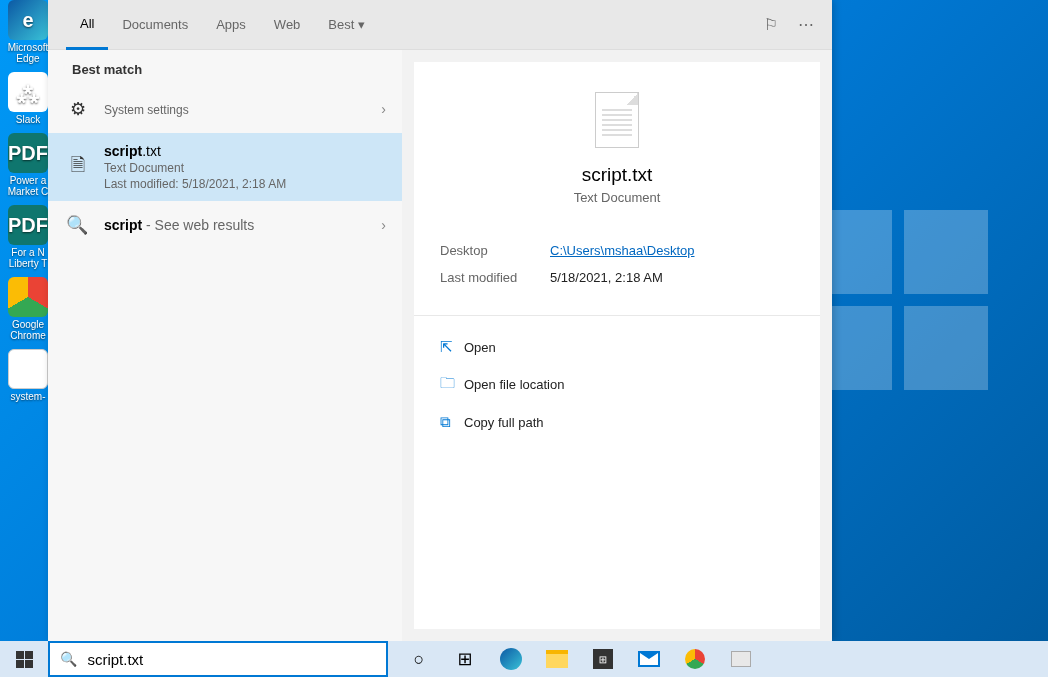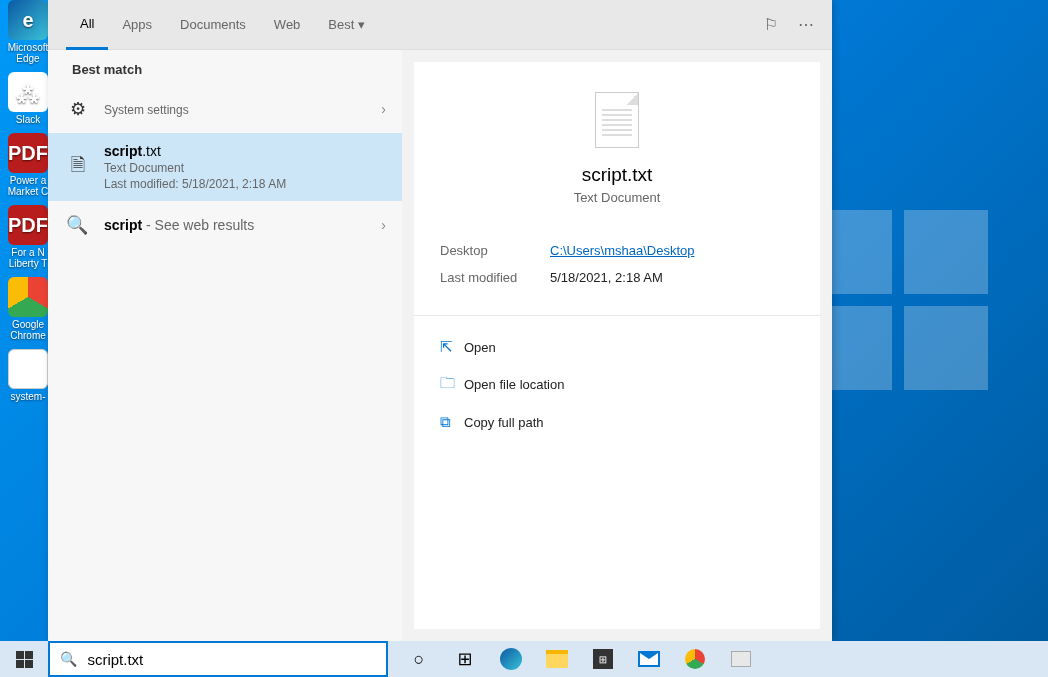--- a/index.html
+++ b/index.html
@@ -7,21 +7,21 @@
 .wallpaper { position:absolute; inset:0; background:linear-gradient(135deg,#0099f7 0%,#0078d4 50%,#005a9e 100%); }
 .winlogo { position:absolute; right:60px; top:210px; width:180px; height:180px; }
 .winlogo div { position:absolute; width:84px; height:84px; background:rgba(255,255,255,0.25); }
 .winlogo .q1{top:0;left:0} .winlogo .q2{top:0;right:0} .winlogo .q3{bottom:0;left:0} .winlogo .q4{bottom:0;right:0}
 
 .desktop-icons { position:absolute; left:6px; top:0; width:44px; }
 .dicon { width:44px; text-align:center; color:#fff; font-size:10px; margin-bottom:8px; text-shadow:0 1px 2px rgba(0,0,0,.6); cursor:pointer; }
 .dicon .ic { width:40px; height:40px; margin:0 auto 2px; border-radius:6px; display:flex; align-items:center; justify-content:center; font-size:20px; font-weight:bold; color:#fff; }
 .edge-ic{background:linear-gradient(135deg,#0c59a4,#39c1d7)}
 .slack-ic{background:#fff;color:#e01e5a}
-.pdf-ic{background:#b91c1c;font-size:14px}
+.pdf-ic{background:#0f766e;font-size:14px}
 .chrome-ic{background:conic-gradient(#ea4335 0 120deg,#34a853 120deg 240deg,#fbbc05 240deg 360deg);border-radius:50%}
 .sys-ic{background:#fff;border:1px solid #ccc}
 
 .search-panel { position:absolute; left:48px; top:0; width:784px; height:641px; background:#1d4ed8; box-shadow:2px 0 8px rgba(0,0,0,.2); display:flex; flex-direction:column; }
 .sp-tabs { height:50px; background:#e8e8e8; display:flex; align-items:center; padding:0 18px; border-bottom:1px solid #ddd; position:relative; }
 .sp-tab { padding:0 14px; height:50px; display:flex; align-items:center; font-size:13px; color:#666; cursor:pointer; }
 .sp-tab.active { color:#000; border-bottom:3px solid #0078d4; }
 .sp-tabs .right-icons { position:absolute; right:18px; display:flex; gap:20px; color:#666; }
 .sp-body { flex:1; display:flex; }
 .sp-left { width:354px; background:#f7f7f7; overflow:hidden; }
@@ -96,22 +96,22 @@
     </div>
   <div class="dicon">
       <div class="ic sys-ic"></div>
       <div>system-</div>
     </div>
 </div>
 
 <div class="search-panel">
   <div class="sp-tabs">
     <div class="sp-tab active">All</div>
+    <div class="sp-tab">Documents</div>
     <div class="sp-tab">Apps</div>
-    <div class="sp-tab">Documents</div>
     <div class="sp-tab">Web</div>
     <div class="sp-tab"><span>Best</span>&nbsp;▾</div>
     <div class="right-icons">
       <span>⚐</span>
       <span>⋯</span>
     </div>
   </div>
   <div class="sp-body">
     <div class="sp-left">
       <div class="sec-h">Best match</div>

